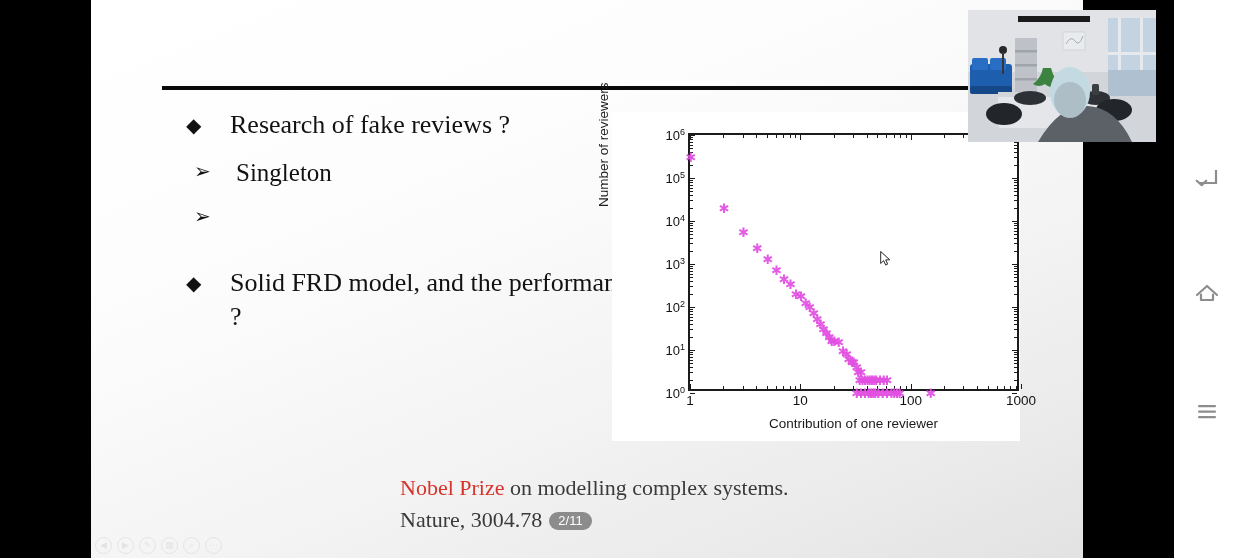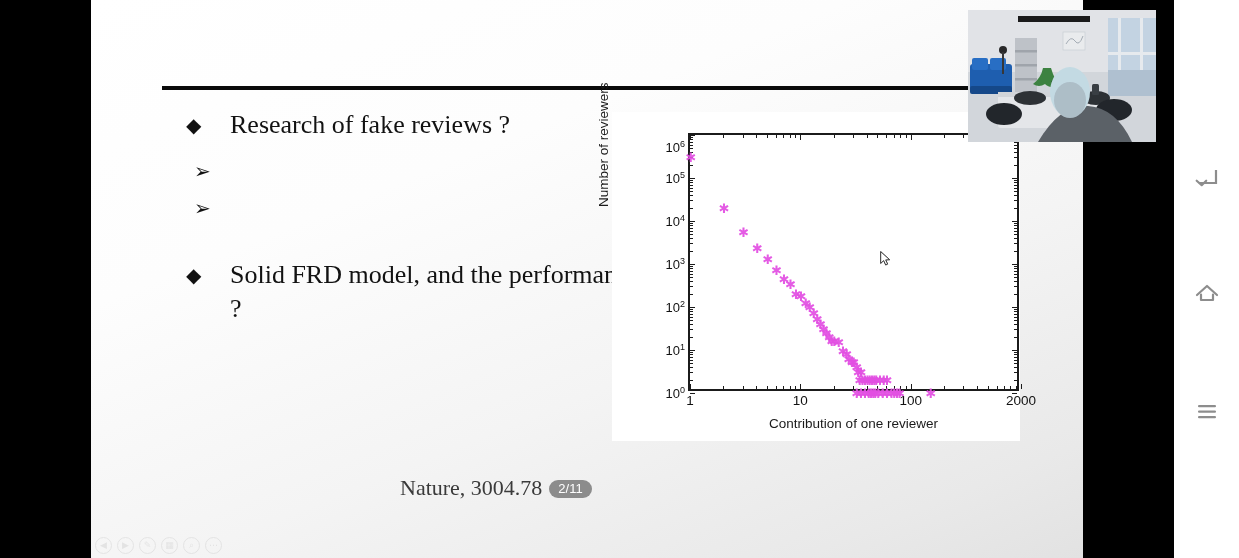--- a/index.html
+++ b/index.html
@@ -160,20 +160,21 @@
 
     <div class="title-rule"></div>
 
     <div class="bullets">
       <div class="bullet-row bullet-lvl1">
         <span class="bmark diamond">◆</span>
         <span class="btext">Research of fake reviews ?</span>
       </div>
       <div class="bullet-row bullet-lvl2">
         <span class="bmark arrow">➢</span>
+        <span class="btext">Singleton</span>
       </div>
       <div class="bullet-row bullet-lvl2">
         <span class="bmark arrow">➢</span>
       </div>
       <div class="bullet-gap"></div>
       <div class="bullet-row bullet-lvl1">
         <span class="bmark diamond">◆</span>
         <span class="btext">Solid FRD model, and the performance ?</span>
       </div>
     </div>
@@ -295,21 +296,21 @@
             <div class="tick-h minor" style="top: 9.5395px;"></div>
             <div class="tick-hr minor" style="top: 9.5395px;"></div>
             <div class="tick-h minor" style="top: 6.66078px;"></div>
             <div class="tick-hr minor" style="top: 6.66078px;"></div>
             <div class="tick-h minor" style="top: 4.16713px;"></div>
             <div class="tick-hr minor" style="top: 4.16713px;"></div>
             <div class="tick-h minor" style="top: 1.96757px;"></div>
             <div class="tick-hr minor" style="top: 1.96757px;"></div>
             <div class="tick-h" style="top: 0px;"></div>
             <div class="tick-hr" style="top: 0px;"></div>
-            <div class="ytick" style="top: 12px; margin-left: 44px;">10<sup>6</sup></div>
+            <div class="ytick" style="top: 0px; margin-left: 44px;">10<sup>6</sup></div>
             <div class="tick-v" style="left: 0px;"></div>
             <div class="tick-vt" style="left: 0px;"></div>
             <div class="xtick" style="left: 0px;">1</div>
             <div class="tick-v minor" style="left: 33.2136px;"></div>
             <div class="tick-vt minor" style="left: 33.2136px;"></div>
             <div class="tick-v minor" style="left: 52.6424px;"></div>
             <div class="tick-vt minor" style="left: 52.6424px;"></div>
             <div class="tick-v minor" style="left: 66.4273px;"></div>
             <div class="tick-vt minor" style="left: 66.4273px;"></div>
             <div class="tick-v minor" style="left: 77.1197px;"></div>
@@ -355,21 +356,21 @@
             <div class="tick-v minor" style="left: 306.523px;"></div>
             <div class="tick-vt minor" style="left: 306.523px;"></div>
             <div class="tick-v minor" style="left: 313.909px;"></div>
             <div class="tick-vt minor" style="left: 313.909px;"></div>
             <div class="tick-v minor" style="left: 320.308px;"></div>
             <div class="tick-vt minor" style="left: 320.308px;"></div>
             <div class="tick-v minor" style="left: 325.951px;"></div>
             <div class="tick-vt minor" style="left: 325.951px;"></div>
             <div class="tick-v" style="left: 331px;"></div>
             <div class="tick-vt" style="left: 331px;"></div>
-            <div class="xtick" style="left: 331px;">2000</div>
+            <div class="xtick" style="left: 331px;">1000</div>
             <div class="pt" style="left: 0px; top: 22.4838px; color: rgb(226, 79, 226);">✱</div>
             <div class="pt" style="left: 33.2136px; top: 73.0557px; color: rgb(226, 79, 226);">✱</div>
             <div class="pt" style="left: 52.6424px; top: 97.1644px; color: rgb(226, 79, 226);">✱</div>
             <div class="pt" style="left: 66.4273px; top: 113.446px; color: rgb(226, 79, 226);">✱</div>
             <div class="pt" style="left: 77.1197px; top: 124.833px; color: rgb(226, 79, 226);">✱</div>
             <div class="pt" style="left: 85.856px; top: 135.661px; color: rgb(226, 79, 226);">✱</div>
             <div class="pt" style="left: 93.2425px; top: 144.761px; color: rgb(226, 79, 226);">✱</div>
             <div class="pt" style="left: 99.6409px; top: 149.704px; color: rgb(226, 79, 226);">✱</div>
             <div class="pt" style="left: 105.285px; top: 159.056px; color: rgb(226, 79, 226);">✱</div>
             <div class="pt" style="left: 110.333px; top: 161.023px; color: rgb(226, 79, 226);">✱</div>
@@ -417,20 +418,23 @@
             <div class="pt" style="left: 203.576px; top: 258px; color: rgb(226, 79, 226);">✱</div>
             <div class="pt" style="left: 206.239px; top: 258px; color: rgb(226, 79, 226);">✱</div>
             <div class="pt" style="left: 208.761px; top: 258px; color: rgb(226, 79, 226);">✱</div>
             <div class="pt" style="left: 240.095px; top: 258px; color: rgb(226, 79, 226);">✱</div>
           </div>
       </div>
     </div>
 
     <div class="caption">
       <div>
+        <span class="nobel">Nobel Prize</span><span> on modelling complex systems.</span>
+      </div>
+      <div>
         <span>Nature, 3004.78</span><span class="pagebadge">2/11</span>
       </div>
     </div>
 
     <div class="ppt-controls" id="ppt-controls">
         <div class="cbtn">◀</div>
         <div class="cbtn">▶</div>
         <div class="cbtn">✎</div>
         <div class="cbtn">▦</div>
         <div class="cbtn">⌕</div>

